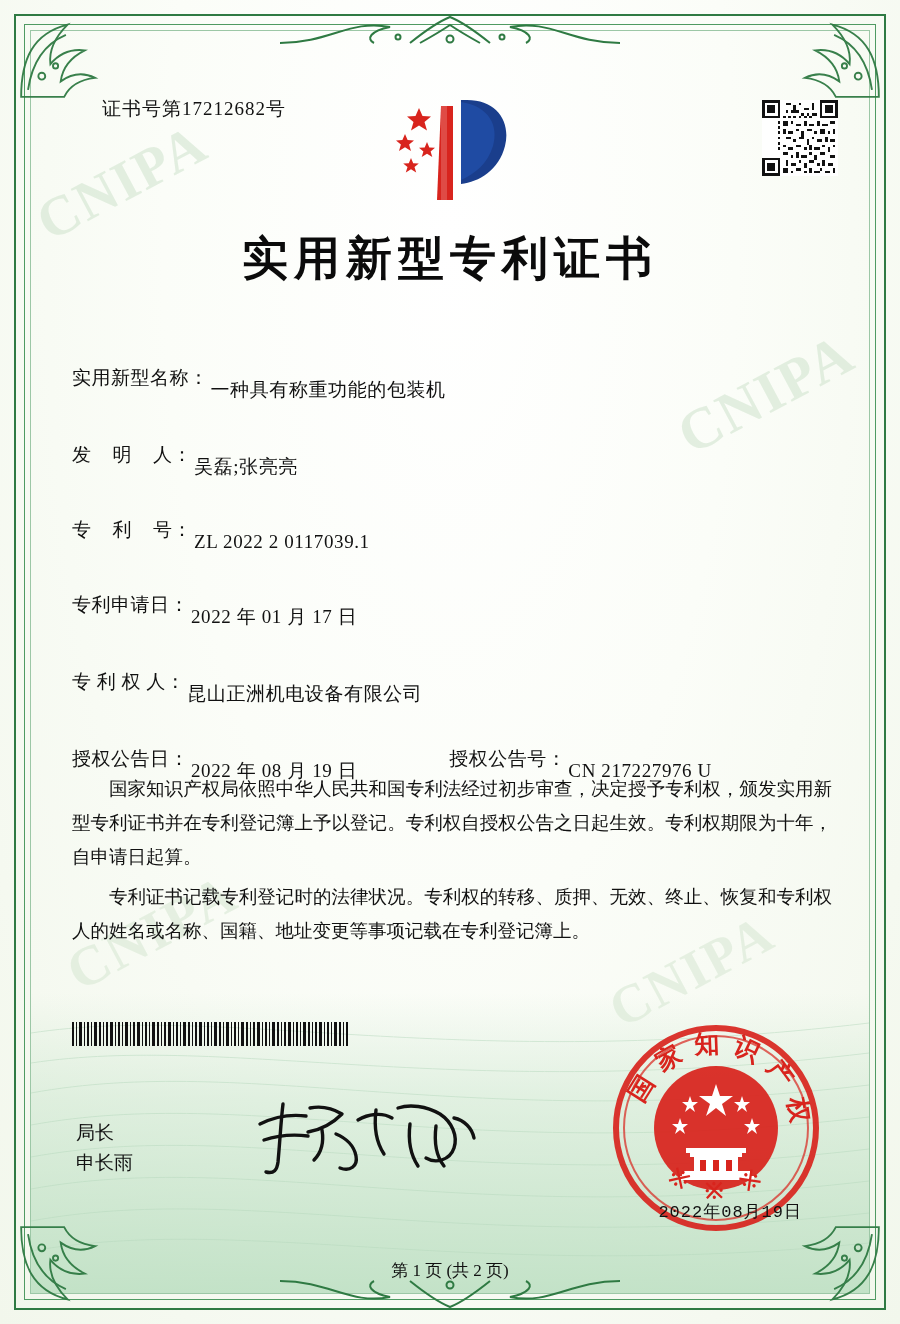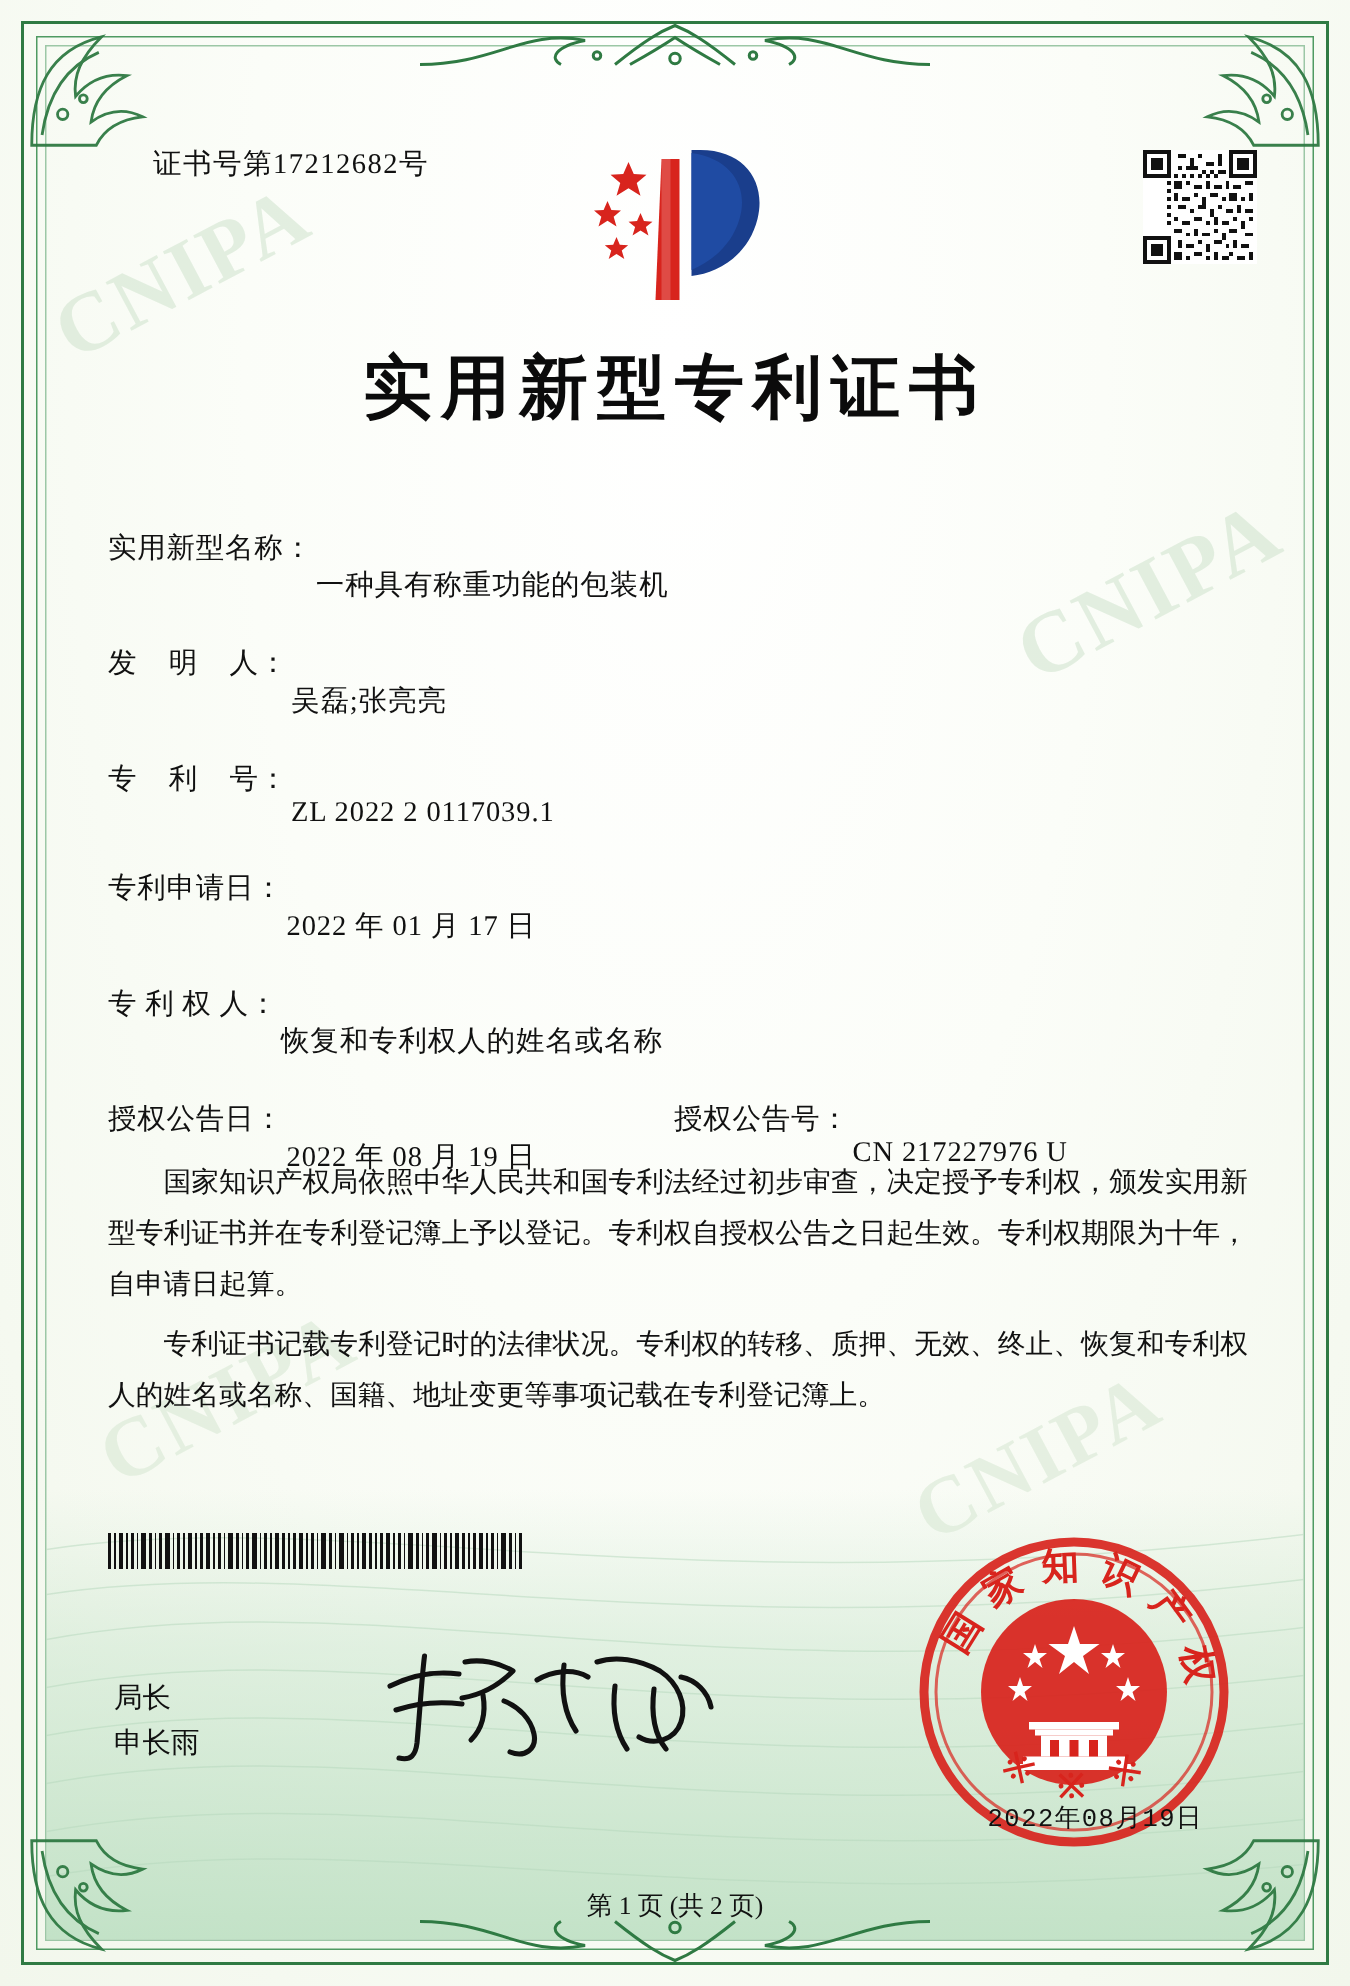--- a/index.html
+++ b/index.html
@@ -145,21 +145,21 @@
   }
 
   .fields {
     position: absolute;
     left: 72px;
     right: 72px;
     top: 352px;
   }
   .field-row {
     display: flex;
-    align-items: flex-start;
+    align-items: center;
     font-size: 19px;
     color: #111;
     margin-bottom: 26px;
     letter-spacing: .5px;
   }
   .field-label {
     white-space: pre;
     flex: 0 0 auto;
   }
   .field-value {
@@ -484,21 +484,21 @@
     <div class="field-row">
       <span class="field-label">专    利    号：</span>
       <span class="field-value">ZL 2022 2 0117039.1</span>
     </div>
     <div class="field-row">
       <span class="field-label">专利申请日：</span>
       <span class="field-value">2022 年 01 月 17 日</span>
     </div>
     <div class="field-row">
       <span class="field-label">专 利 权 人：</span>
-      <span class="field-value">恢复和专利权人的姓名或名称</span>
+      <span class="field-value">昆山正洲机电设备有限公司</span>
     </div>
     <div class="field-row dual">
       <span class="field-label">授权公告日：</span>
       <span class="field-value">2022 年 08 月 19 日</span>
       <span class="field-gap"></span>
       <span class="field-label">授权公告号：</span>
       <span class="field-value">CN 217227976 U</span>
     </div>
   </div>
 

